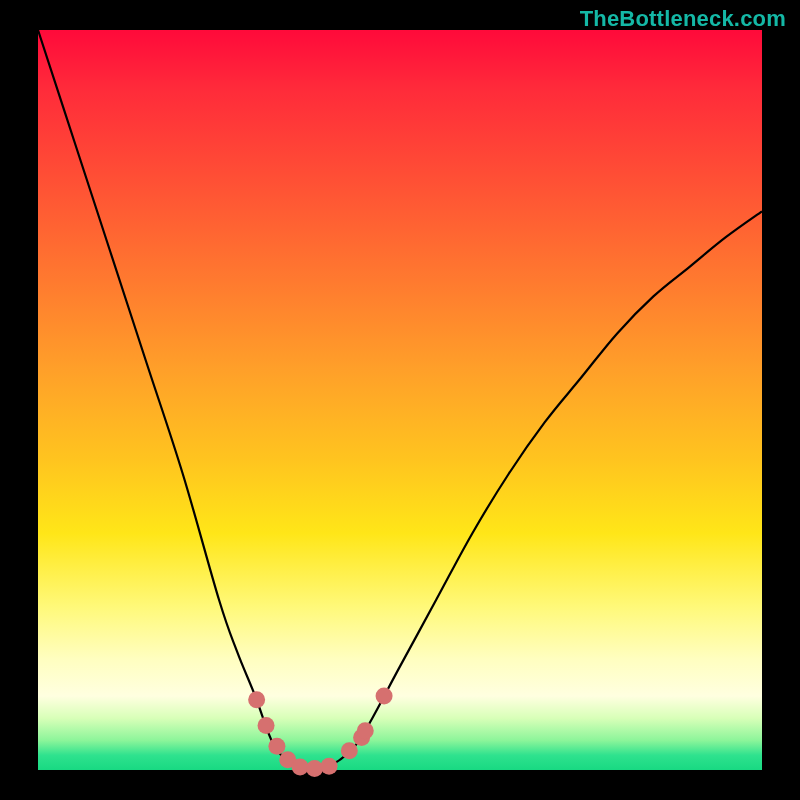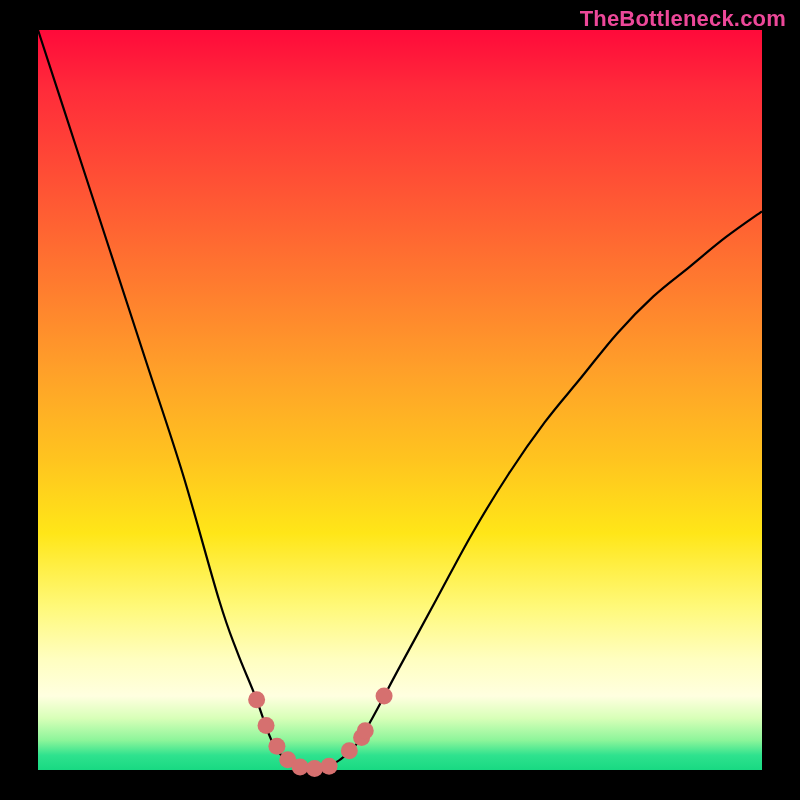--- a/index.html
+++ b/index.html
@@ -41,21 +41,21 @@
       #d8ffb8 93%,
       #8cf59a 96%,
       #2fe28e 98%,
       #18d982 100%
     );
   }
   .watermark {
     position: absolute;
     top: 6px;
     right: 14px;
-    color: #ec4899;
+    color: #14b8a6;
     font-size: 22px;
     font-weight: 600;
     letter-spacing: 0.2px;
     user-select: none;
   }
   svg.curve {
     position: absolute;
     left: 0;
     top: 0;
     width: 724px;

